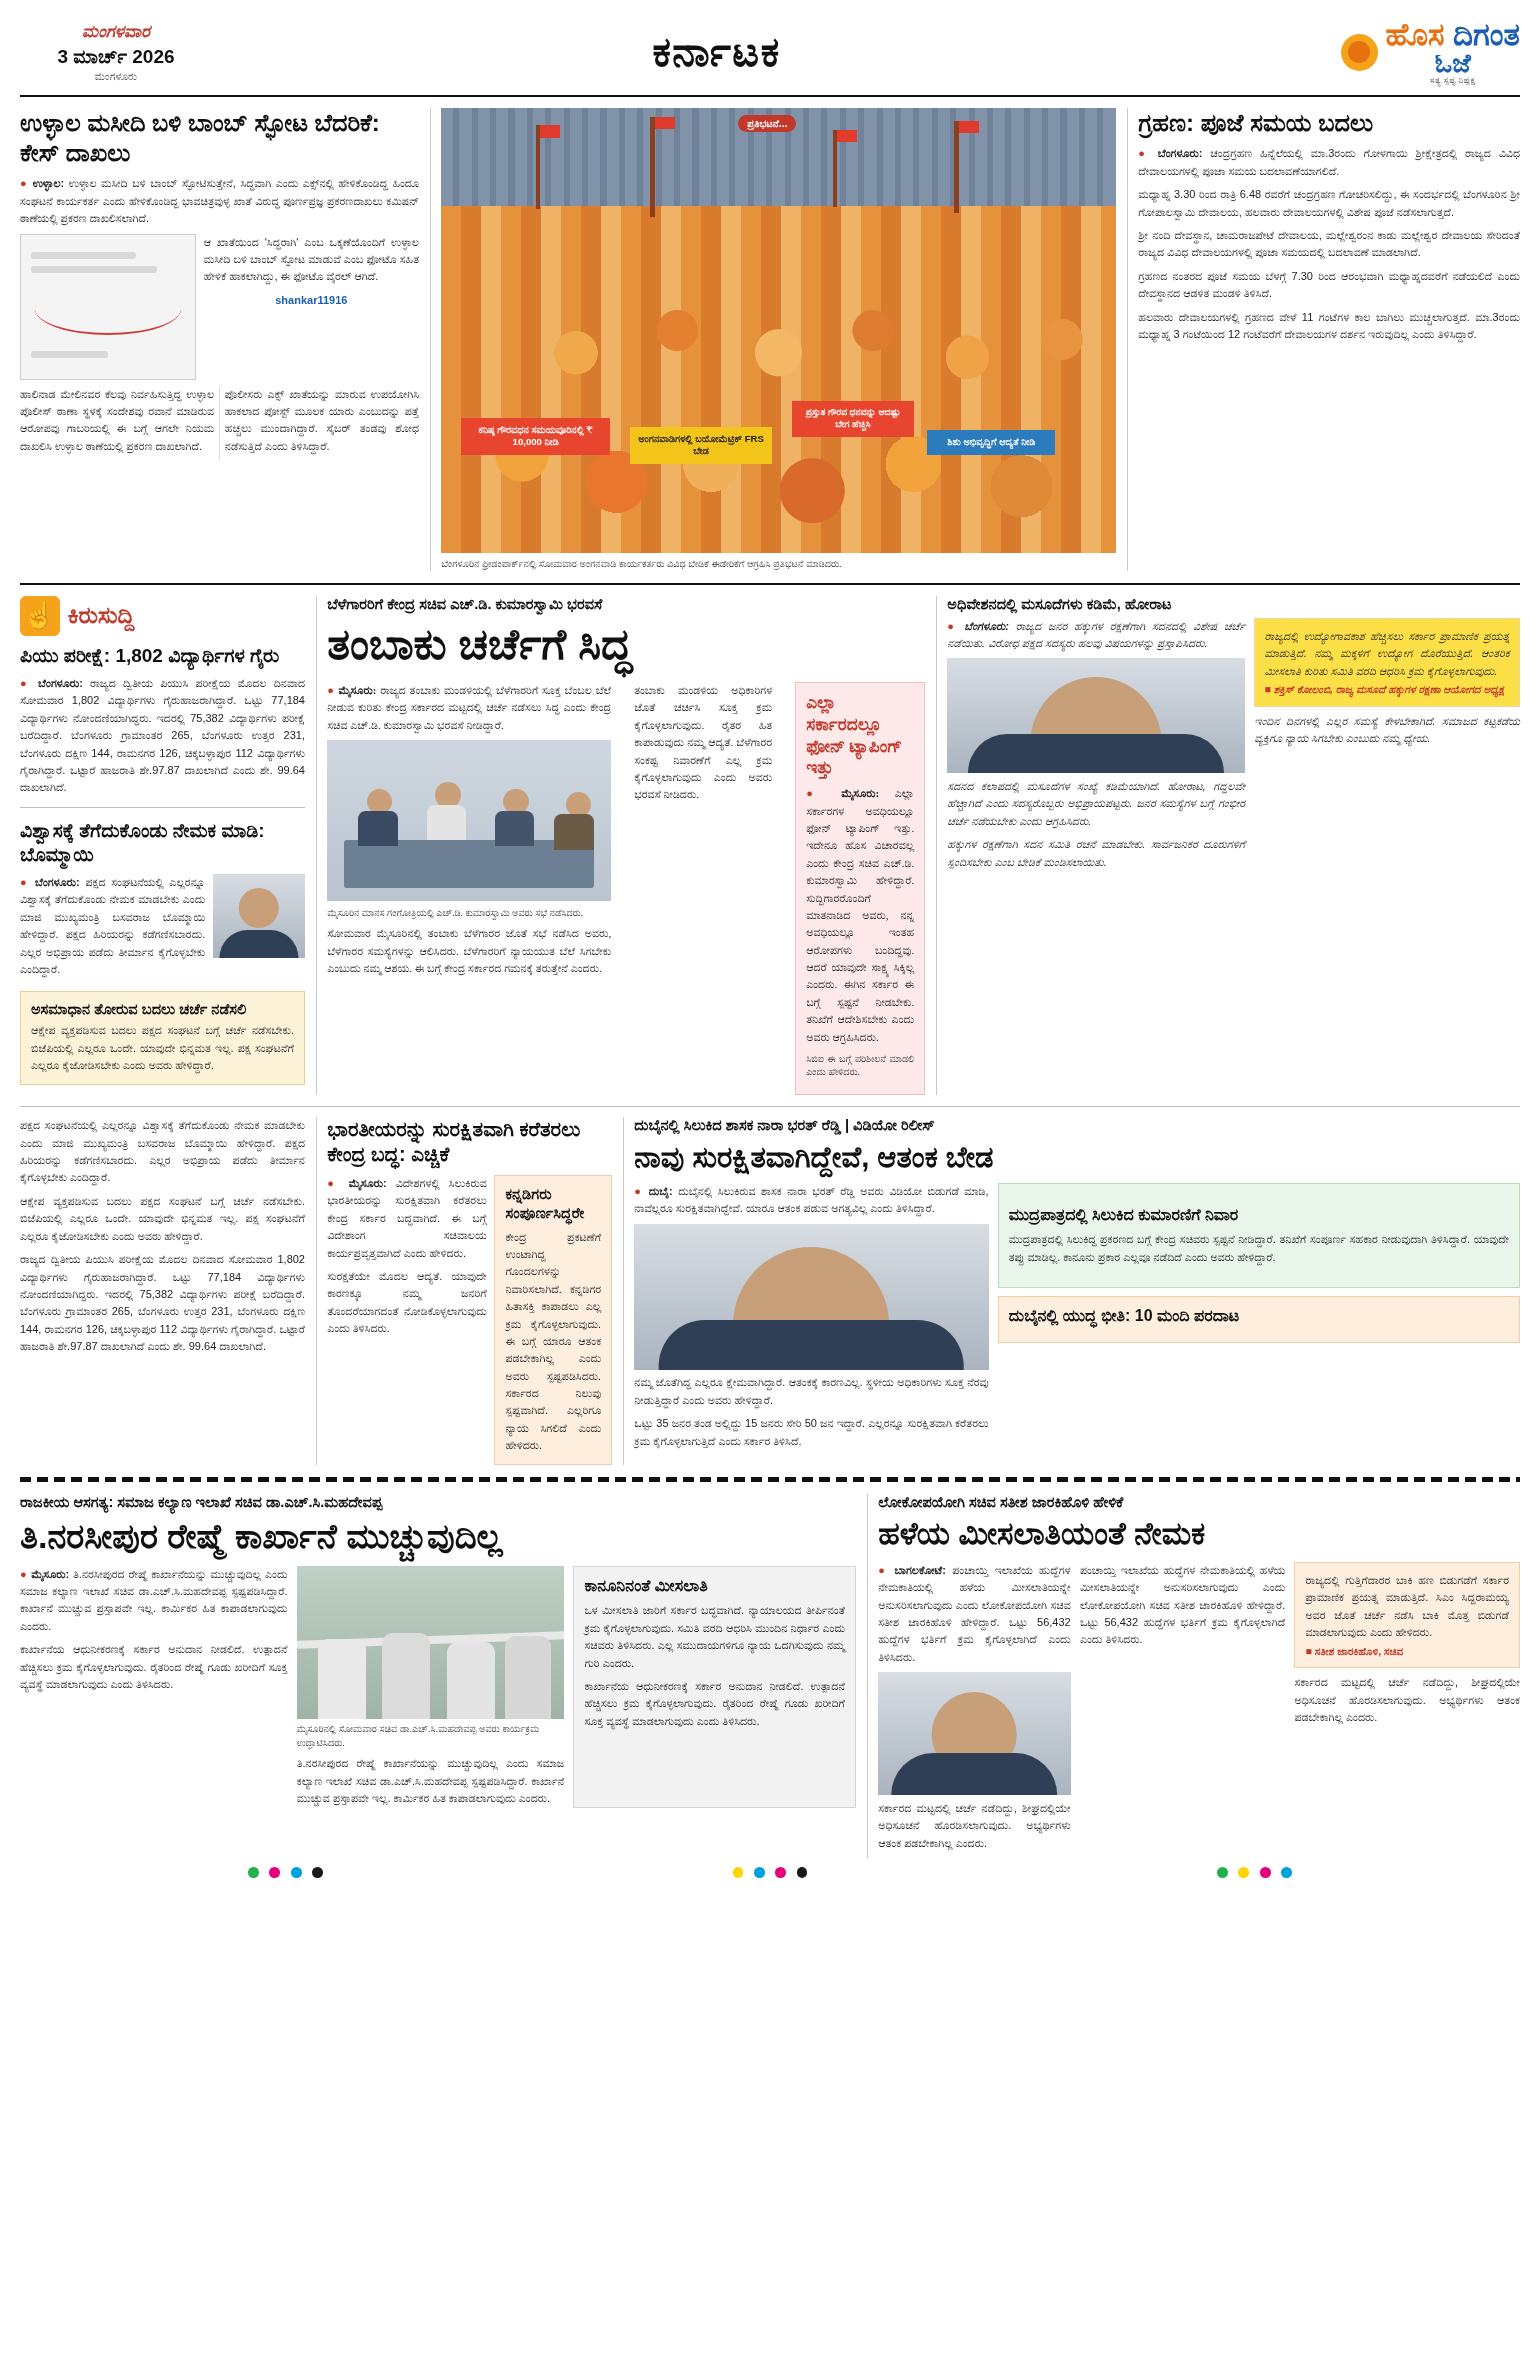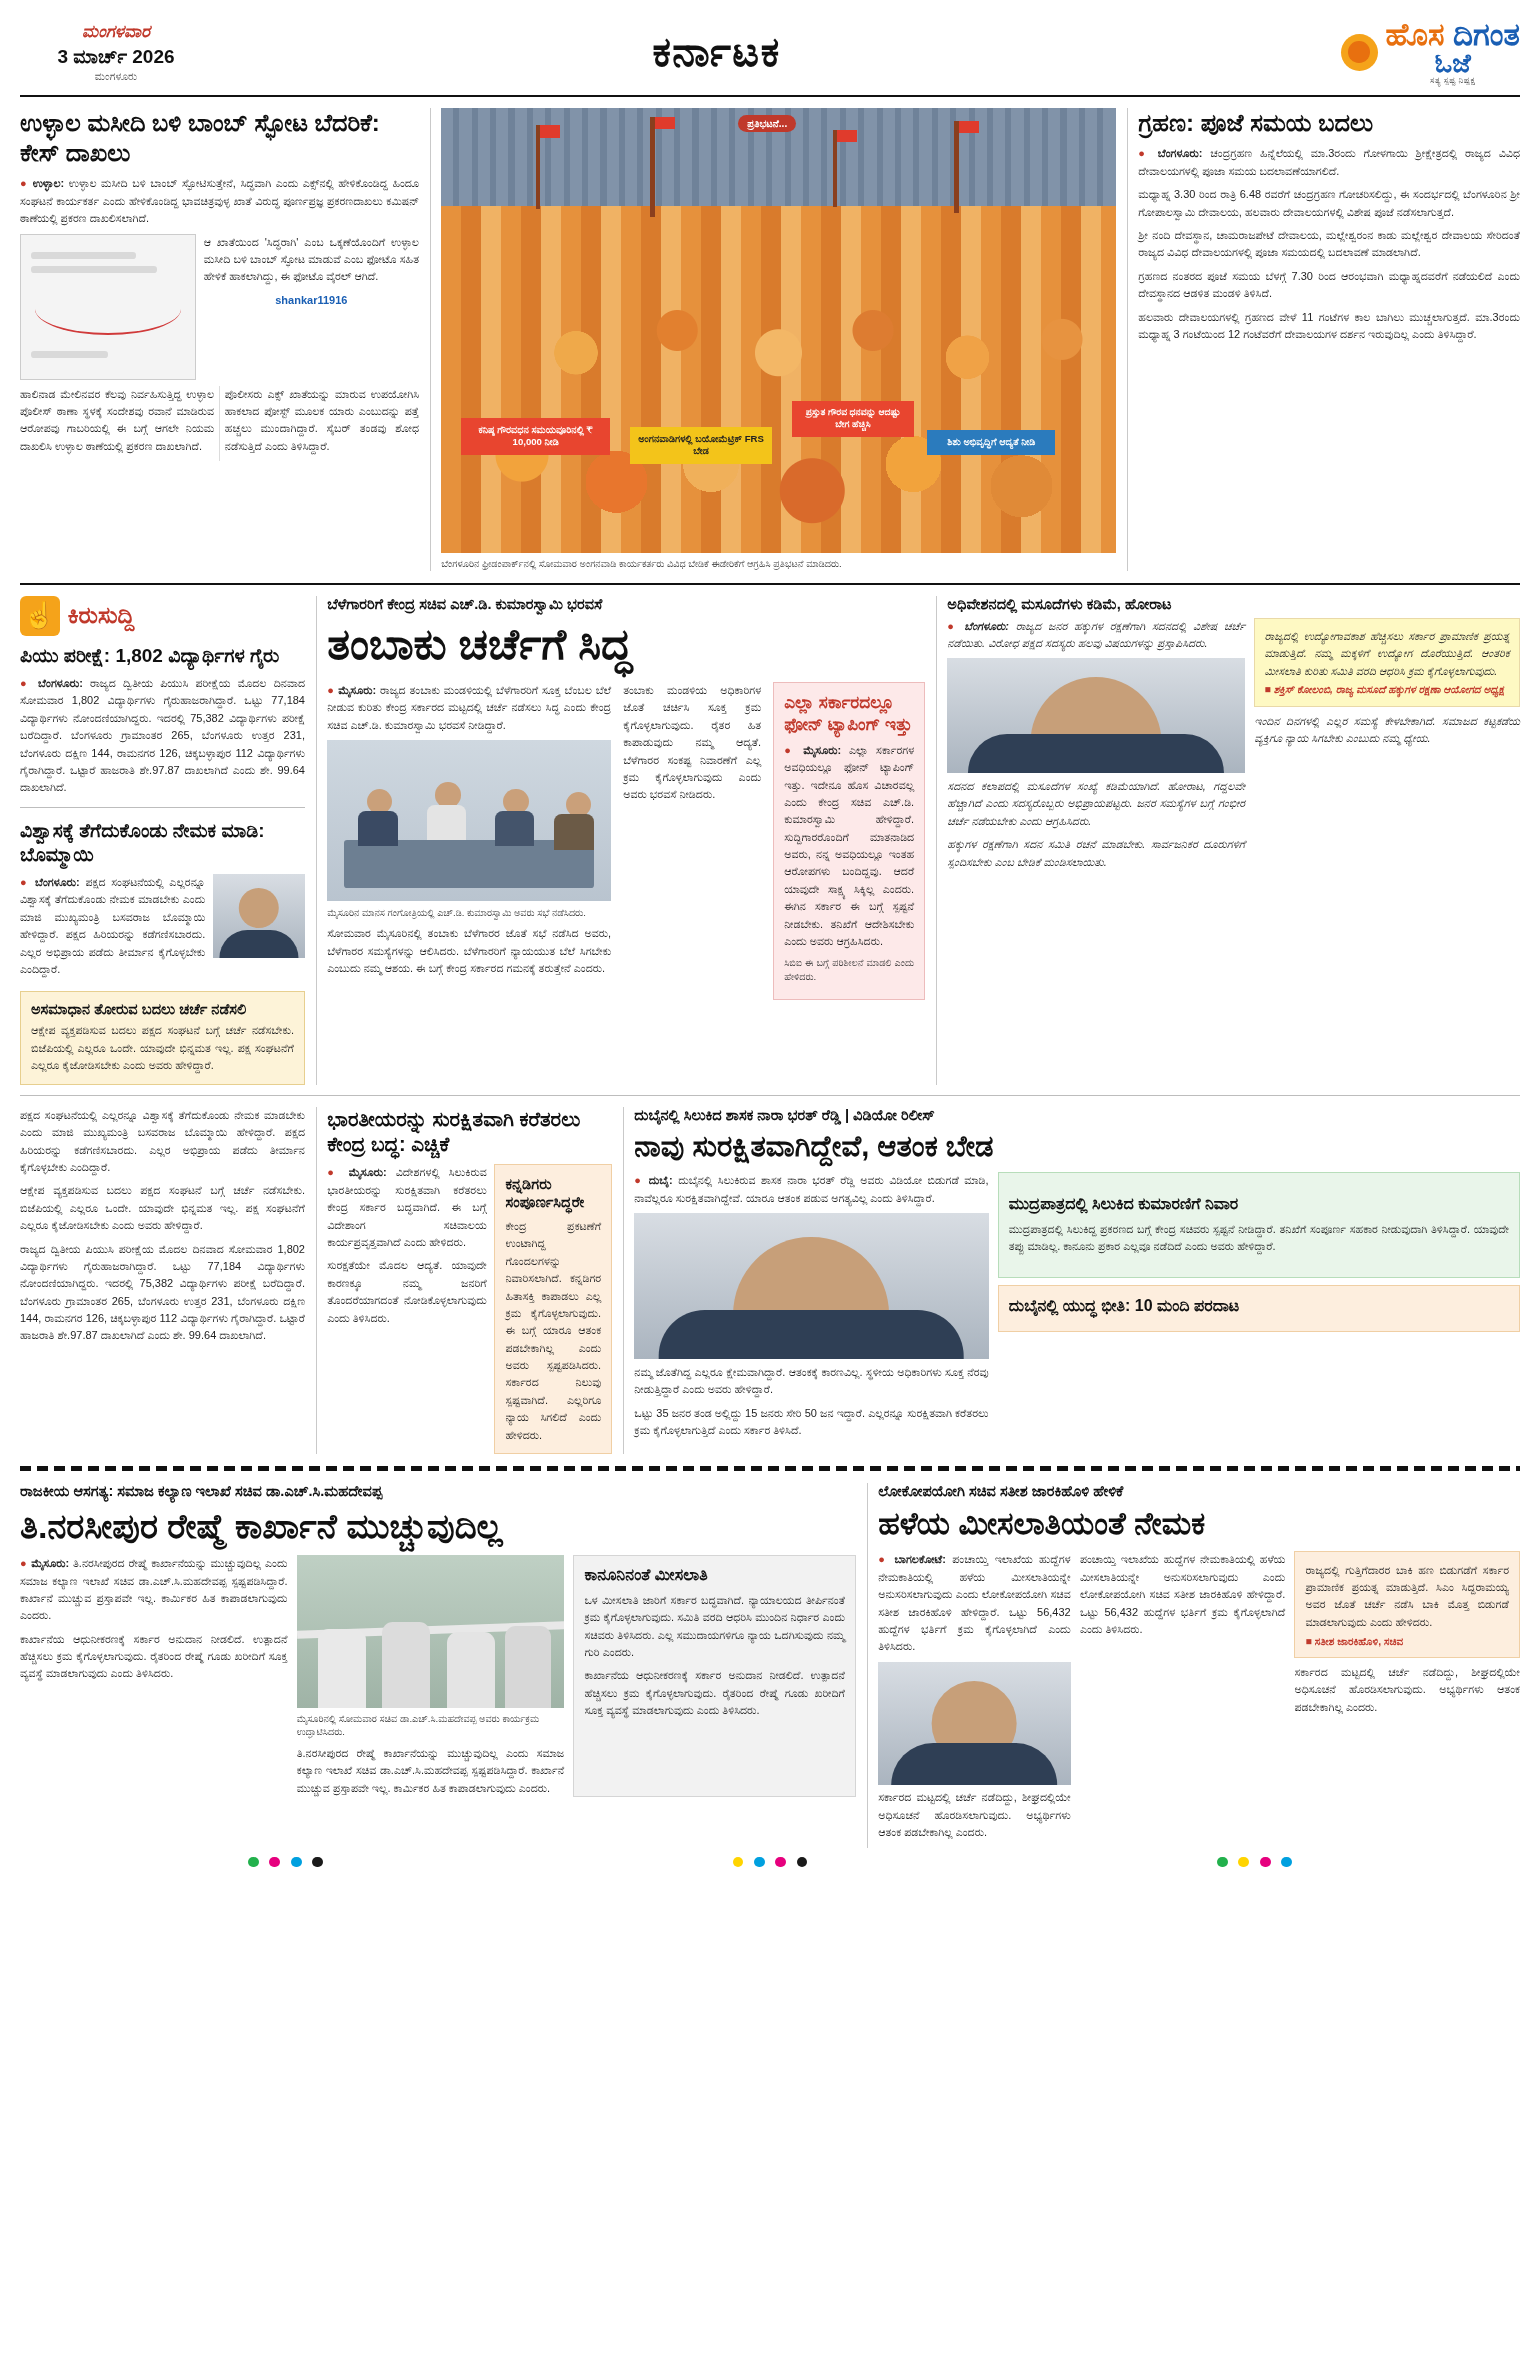--- a/index.html
+++ b/index.html
@@ -85,21 +85,21 @@
 
   
   .boxyellow { background:#fdf3d8; border:0.8px solid #e7cf8f; padding:9.2px 10px; }
   .boxpink { background:#fde9e9; border:0.8px solid #edbcbc; padding:9.2px 10px; }
   .boxgreen { background:#e9f5ea; border:0.8px solid #b7ddba; padding:21px 10px; }
   .boxgrey { background:#f2f2f2; border:0.8px solid #d5d5d5; padding:9.2px 10px; }
   .boxorange { background:#fdeede; border:0.8px solid #f0cfa4; padding:9.2px 10px; }
   .box-h { font-size:17px; font-weight:bold; line-height:1.28; margin:0 0 6.1px; }
   .box-h.pink { color:#c0392b; }
 
-  .quotebox { background:#fef9c3; border:0.8px solid #e9d9a8; padding:9.2px; }
+  .quotebox { background:#fde047; border:0.8px solid #e9d9a8; padding:9.2px; }
   .quote-src { color:#c0392b; font-weight:bold; font-size:10.4px; }
 
   
   .kiru { display:flex; align-items:center; gap:7.7px; margin-bottom:7.7px; }
   .kiru .hand { width:40px;height:40px;border-radius:6.1px;background:#f5a31a;position:relative;}
   .kiru .hand:after{content:"☝";position:absolute;inset:0;display:flex;align-items:center;justify-content:center;font-size:26px;color:#fff;}
   .kiru .t1{font-size:23px;font-weight:bold;color:#1a5fb4;}
   .kiru .t1 span{color:#c0392b;}
 
   .ruleline { height:4.6px; background:repeating-linear-gradient(90deg,#111 0 10.7px,#fff 10.7px 17px); margin:12.3px 0; }
@@ -222,21 +222,21 @@
         <div class="sectitle">ಅಸಮಾಧಾನ ತೋರುವ ಬದಲು ಚರ್ಚೆ ನಡೆಸಲಿ</div>
         <div class="body">ಆಕ್ಷೇಪ ವ್ಯಕ್ತಪಡಿಸುವ ಬದಲು ಪಕ್ಷದ ಸಂಘಟನೆ ಬಗ್ಗೆ ಚರ್ಚೆ ನಡೆಸಬೇಕು. ಬಿಜೆಪಿಯಲ್ಲಿ ಎಲ್ಲರೂ ಒಂದೇ. ಯಾವುದೇ ಭಿನ್ನಮತ ಇಲ್ಲ. ಪಕ್ಷ ಸಂಘಟನೆಗೆ ಎಲ್ಲರೂ ಕೈಜೋಡಿಸಬೇಕು ಎಂದು ಅವರು ಹೇಳಿದ್ದಾರೆ.</div>
       </div>
     </div>
 
     <div class="vline"></div>
 
     <div style="width:598px;">
       <div class="kicker">ಬೆಳೆಗಾರರಿಗೆ ಕೇಂದ್ರ ಸಚಿವ ಎಚ್.ಡಿ. ಕುಮಾರಸ್ವಾಮಿ ಭರವಸೆ</div>
       <h2 class="hl big" style="font-size:43px;text-align:left;margin-bottom:10.7px;">ತಂಬಾಕು ಚರ್ಚೆಗೆ ಸಿದ್ಧ</h2>
-      <div class="rowflex" style="gap:12px;">
+      <div class="rowflex" style="gap:23px;font-family:Liberation Serif, serif;">
         <div style="width:284px;">
           <div class="body">
             <p><span class="dot">●</span> <span class="lead">ಮೈಸೂರು:</span> <span>ರಾಜ್ಯದ ತಂಬಾಕು ಮಂಡಳಿಯಲ್ಲಿ ಬೆಳೆಗಾರರಿಗೆ ಸೂಕ್ತ ಬೆಂಬಲ ಬೆಲೆ ನೀಡುವ ಕುರಿತು ಕೇಂದ್ರ ಸರ್ಕಾರದ ಮಟ್ಟದಲ್ಲಿ ಚರ್ಚೆ ನಡೆಸಲು ಸಿದ್ಧ ಎಂದು ಕೇಂದ್ರ ಸಚಿವ ಎಚ್.ಡಿ. ಕುಮಾರಸ್ವಾಮಿ ಭರವಸೆ ನೀಡಿದ್ದಾರೆ.</span></p>
           </div>
           <div class="photo meet-photo" style="width:100%;height:161px;margin:4.6px 0;">
             <div class="tbl"></div>
             <div class="p" style="left:14%;top:30%;"></div>
               <div class="torso" style="left:11%;top:44%;background:#3a4a63;"></div>
             <div class="p" style="left:38%;top:26%;"></div>
               <div class="torso" style="left:35%;top:40%;background:#e4e4e4;"></div>

